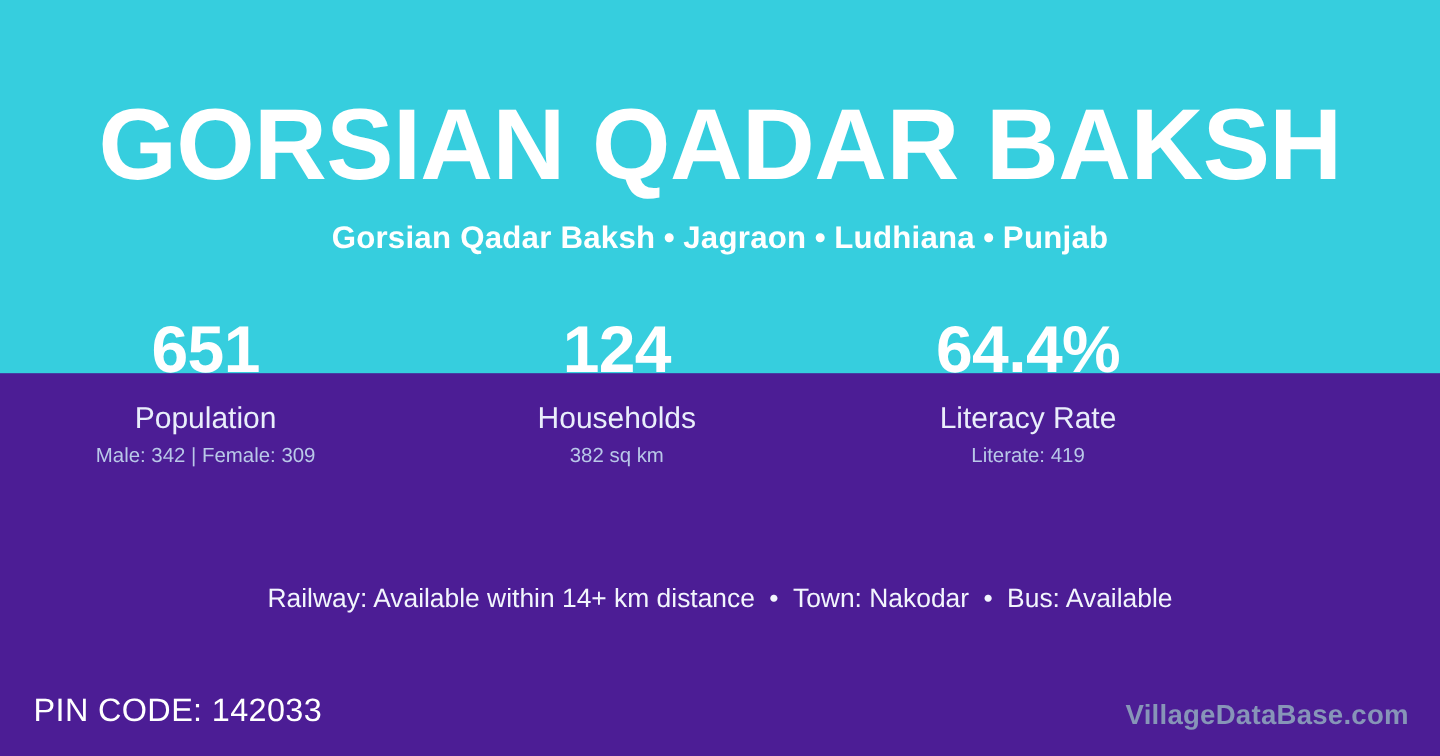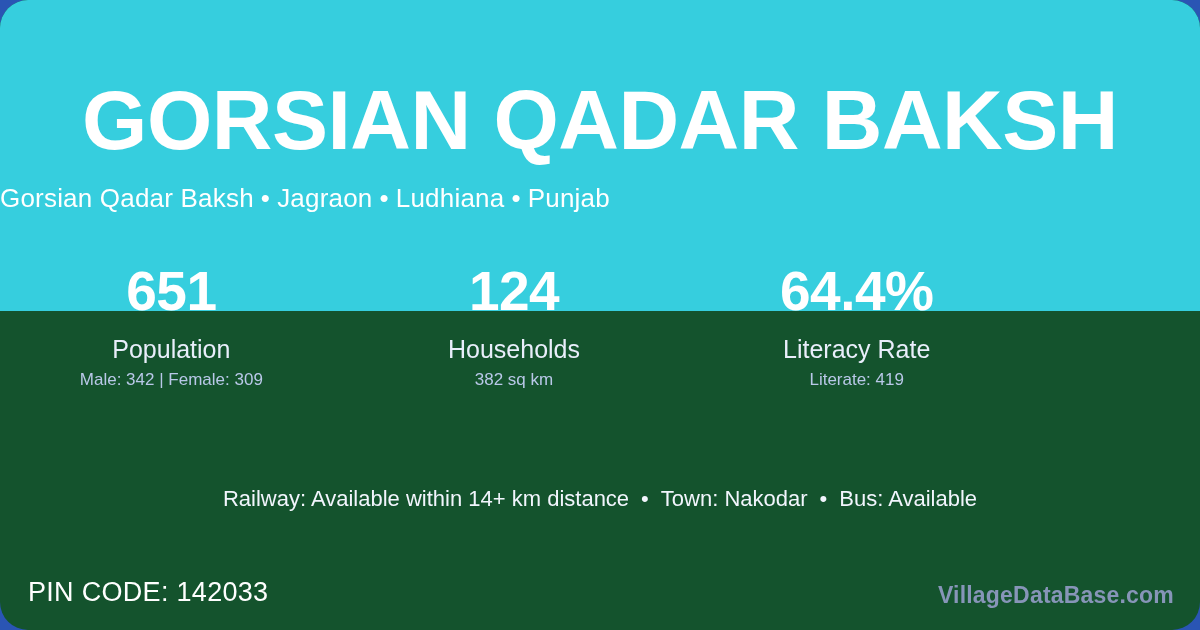--- a/index.html
+++ b/index.html
@@ -15,23 +15,22 @@
     background:#2a55b4;
     position:relative;
     -webkit-font-smoothing:antialiased;
   }
 
   
   #banner {
     position:relative;
     width:1200px;
     height:630px;
-    background:#14532d;
+    background:#4c1d95;
     overflow:hidden;
-    border-radius:28px;
   }
 
   
   .cyan-band {
     position:absolute;
     top:0; left:0;
     width:1200px;
     height:311px;
     background:#36cede;
   }
@@ -48,24 +47,24 @@
     letter-spacing:-0.5px;
     line-height:1.0;
     white-space:nowrap;
   }
 
   
   .subtitle {
     position:absolute;
     top:183px; left:0;
     width:1200px;
-    text-align:left;
+    text-align:center;
     color:#ffffff;
     font-size:26px;
-    font-weight:400;
+    font-weight:700;
     letter-spacing:0.2px;
     line-height:1.2;
     white-space:nowrap;
   }
   .subtitle .sep { padding:0 7px; }
 
   
   .stats-row {
     position:absolute;
     top:263px; left:0;

